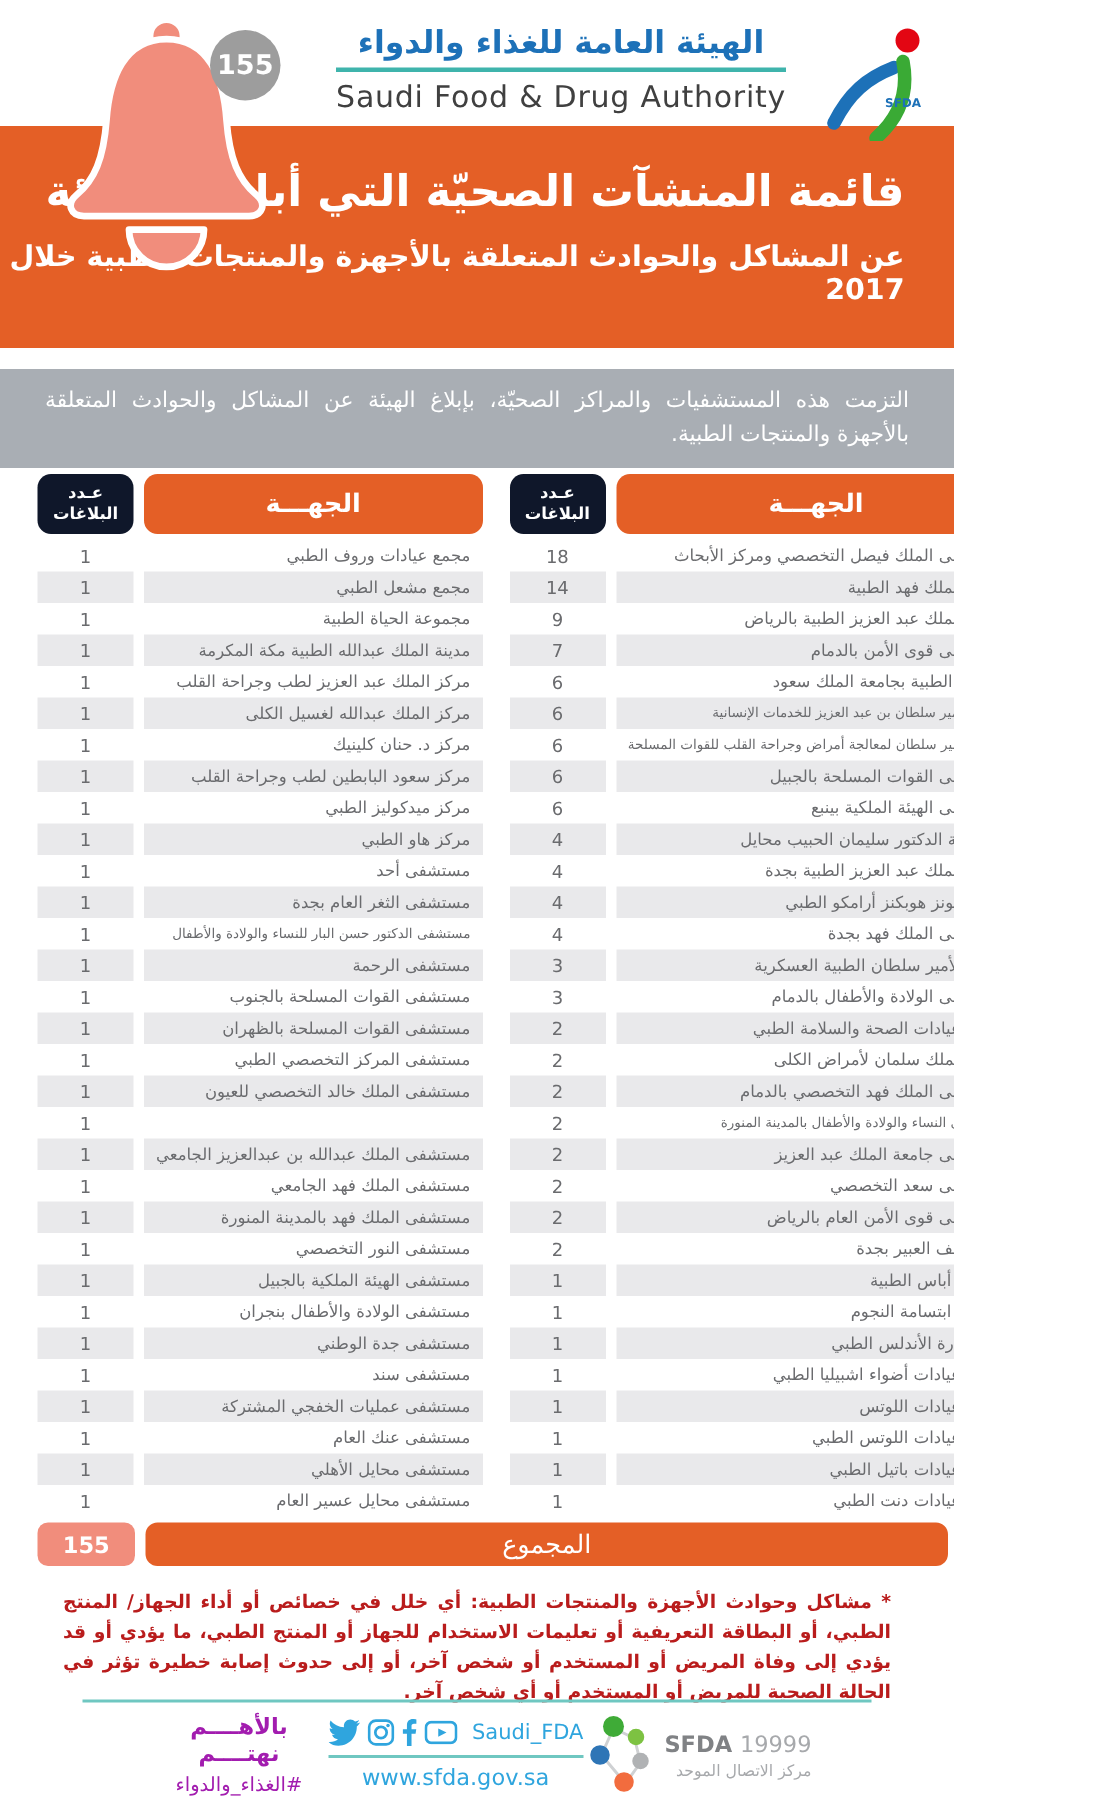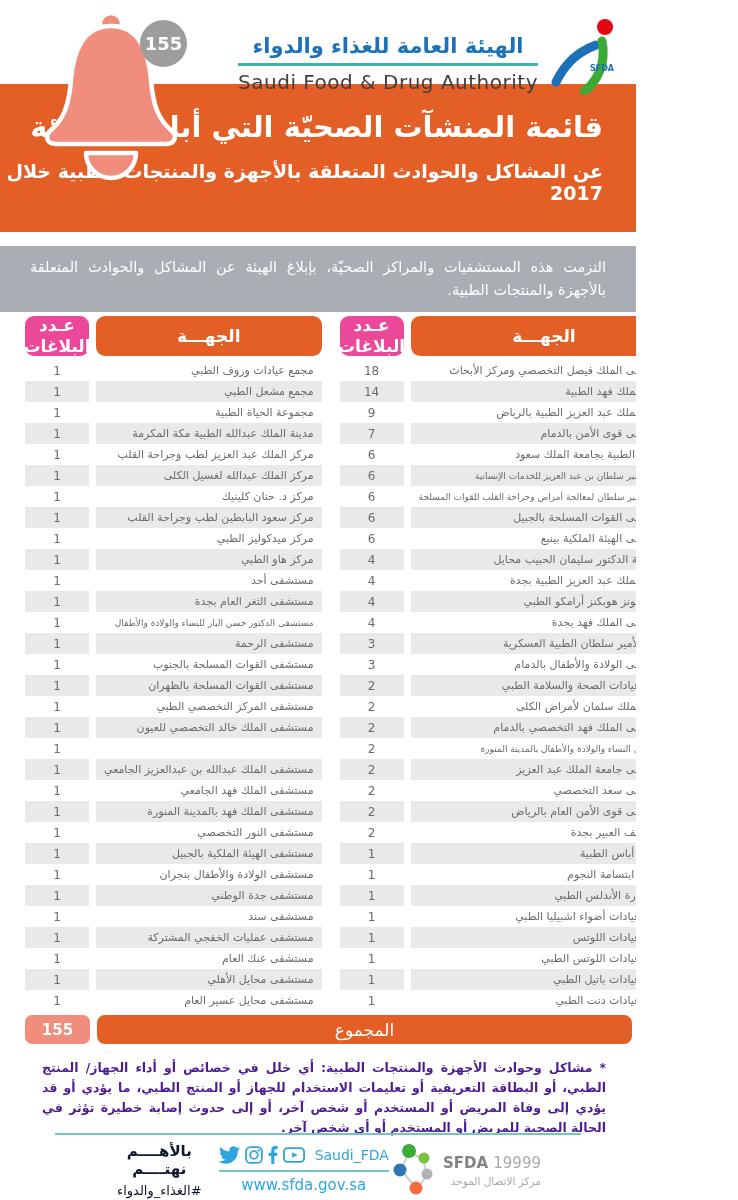--- a/index.html
+++ b/index.html
@@ -1,20 +1,20 @@
 <!DOCTYPE html>
 <html lang="ar"><head>
 <meta charset="utf-8">
 <style>
   html,body{margin:0;padding:0;background:#ffffff;}
   .page{position:relative;width:636px;height:1200px;background:#ffffff;overflow:hidden;
         font-family:"DejaVu Sans",sans-serif;}
 
   
-  .brand{position:absolute;top:16px;right:16px;display:flex;align-items:flex-end;gap:10px;z-index:2;}
+  .brand{position:absolute;top:16px;right:16px;display:flex;align-items:flex-start;gap:24px;z-index:2;}
   .brand-text{text-align:center;}
   .brand-ar{font-size:21px;font-weight:bold;color:#1D71B8;direction:rtl;padding-bottom:5px;
             border-bottom:3px solid #3FB4AC;white-space:nowrap;}
   .brand-en{font-size:20px;font-weight:normal;color:#404040;margin-top:4px;white-space:nowrap;letter-spacing:.5px;}
 
   .bell-wrap{position:absolute;left:30px;top:4px;width:175px;height:178px;z-index:3;}
   .badge{position:absolute;left:110px;top:16px;width:47px;height:47px;border-radius:50%;
          background:#9D9D9D;color:#fff;font-weight:bold;font-size:18px;
          display:flex;align-items:center;justify-content:center;}
 
@@ -27,48 +27,48 @@
   
   .desc{position:absolute;top:246px;left:0;right:0;height:66px;background:#A9AEB4;color:#fff;
         direction:rtl;text-align:justify;font-size:14.5px;line-height:1.6;
         padding:10px 30px;box-sizing:border-box;}
 
   
   .tables{position:absolute;top:316px;left:25px;right:26px;display:flex;}
   .tbl{flex:1;display:flex;flex-direction:column;}
   .divider{width:3px;background:#D8DADC;margin:0 9px;border-radius:2px;}
   .thead{display:flex;gap:7px;height:40px;margin-bottom:4px;}
-  .count-h{width:64px;background:#ec4899;border-radius:9px;color:#fff;display:flex;flex-direction:column;
-           align-items:center;justify-content:center;font-size:17px;line-height:1.25;font-weight:bold;direction:rtl;}
+  .count-h{width:64px;background:#0f172a;border-radius:9px;color:#fff;display:flex;flex-direction:column;
+           align-items:center;justify-content:center;font-size:11px;line-height:1.25;font-weight:bold;direction:rtl;}
   .name-h{flex:1;background:#E45F26;border-radius:9px;color:#fff;display:flex;align-items:center;
           justify-content:center;font-size:17px;font-weight:bold;direction:rtl;}
   .row{display:flex;gap:7px;height:21px;}
   .cell{display:flex;align-items:center;}
   .c-cell{width:64px;justify-content:center;font-size:12px;color:#6A6B6E;}
   .n-cell{flex:1;direction:rtl;justify-content:flex-start;font-size:11px;color:#6A6B6E;
           padding:0 8px;box-sizing:border-box;white-space:nowrap;overflow:hidden;}
   .n-cell.sm{font-size:9px;}
   .row.alt .cell{background:#E9E9EB;}
 
   
   .total{position:absolute;top:1015px;left:25px;right:4px;height:29px;display:flex;gap:7px;}
   .total-count{width:65px;background:#F18D7C;border-radius:7px;color:#fff;font-weight:bold;font-size:15px;
                display:flex;align-items:center;justify-content:center;}
   .total-bar{flex:1;background:#E45F26;border-radius:8px;color:#fff;font-weight:normal;font-size:17px;
              display:flex;align-items:center;justify-content:center;direction:rtl;}
 
   
-  .footnote{position:absolute;top:1058px;left:42px;right:30px;direction:rtl;text-align:justify;
-            color:#4c1d95;font-weight:bold;font-size:12.5px;line-height:1.6;margin:0;}
+  .footnote{position:absolute;top:1058px;left:42px;right:42px;direction:rtl;text-align:justify;
+            color:#b91c1c;font-weight:bold;font-size:12.5px;line-height:1.6;margin:0;}
 
   
   .footer-line{position:absolute;top:1133px;left:55px;right:55px;border-top:2px solid #6FC7C1;}
   .footer{position:absolute;top:1142px;left:0;right:0;display:flex;align-items:center;
           justify-content:space-between;padding:0 95px 0 100px;}
-  .hashtag{color:#0f172a;text-align:center;direction:rtl;}
+  .hashtag{color:#a21caf;text-align:center;direction:rtl;}
   .hashtag .l1{font-size:15px;font-weight:bold;}
   .hashtag .l2{font-size:13px;margin-top:5px;}
   .social{text-align:center;}
   .social-row{display:flex;align-items:center;gap:5px;justify-content:center;}
   .handle{font-size:14px;color:#2FA5DE;margin-left:5px;}
   .social-sep{border-top:2px solid #6FC7C1;margin:6px 0 4px;}
   .website{font-size:15px;color:#2FA5DE;}
   .sfda19999{display:flex;align-items:center;gap:8px;}
   .s19{text-align:right;}
   .s19 .t1{font-size:15px;color:#808285;font-weight:bold;white-space:nowrap;}

